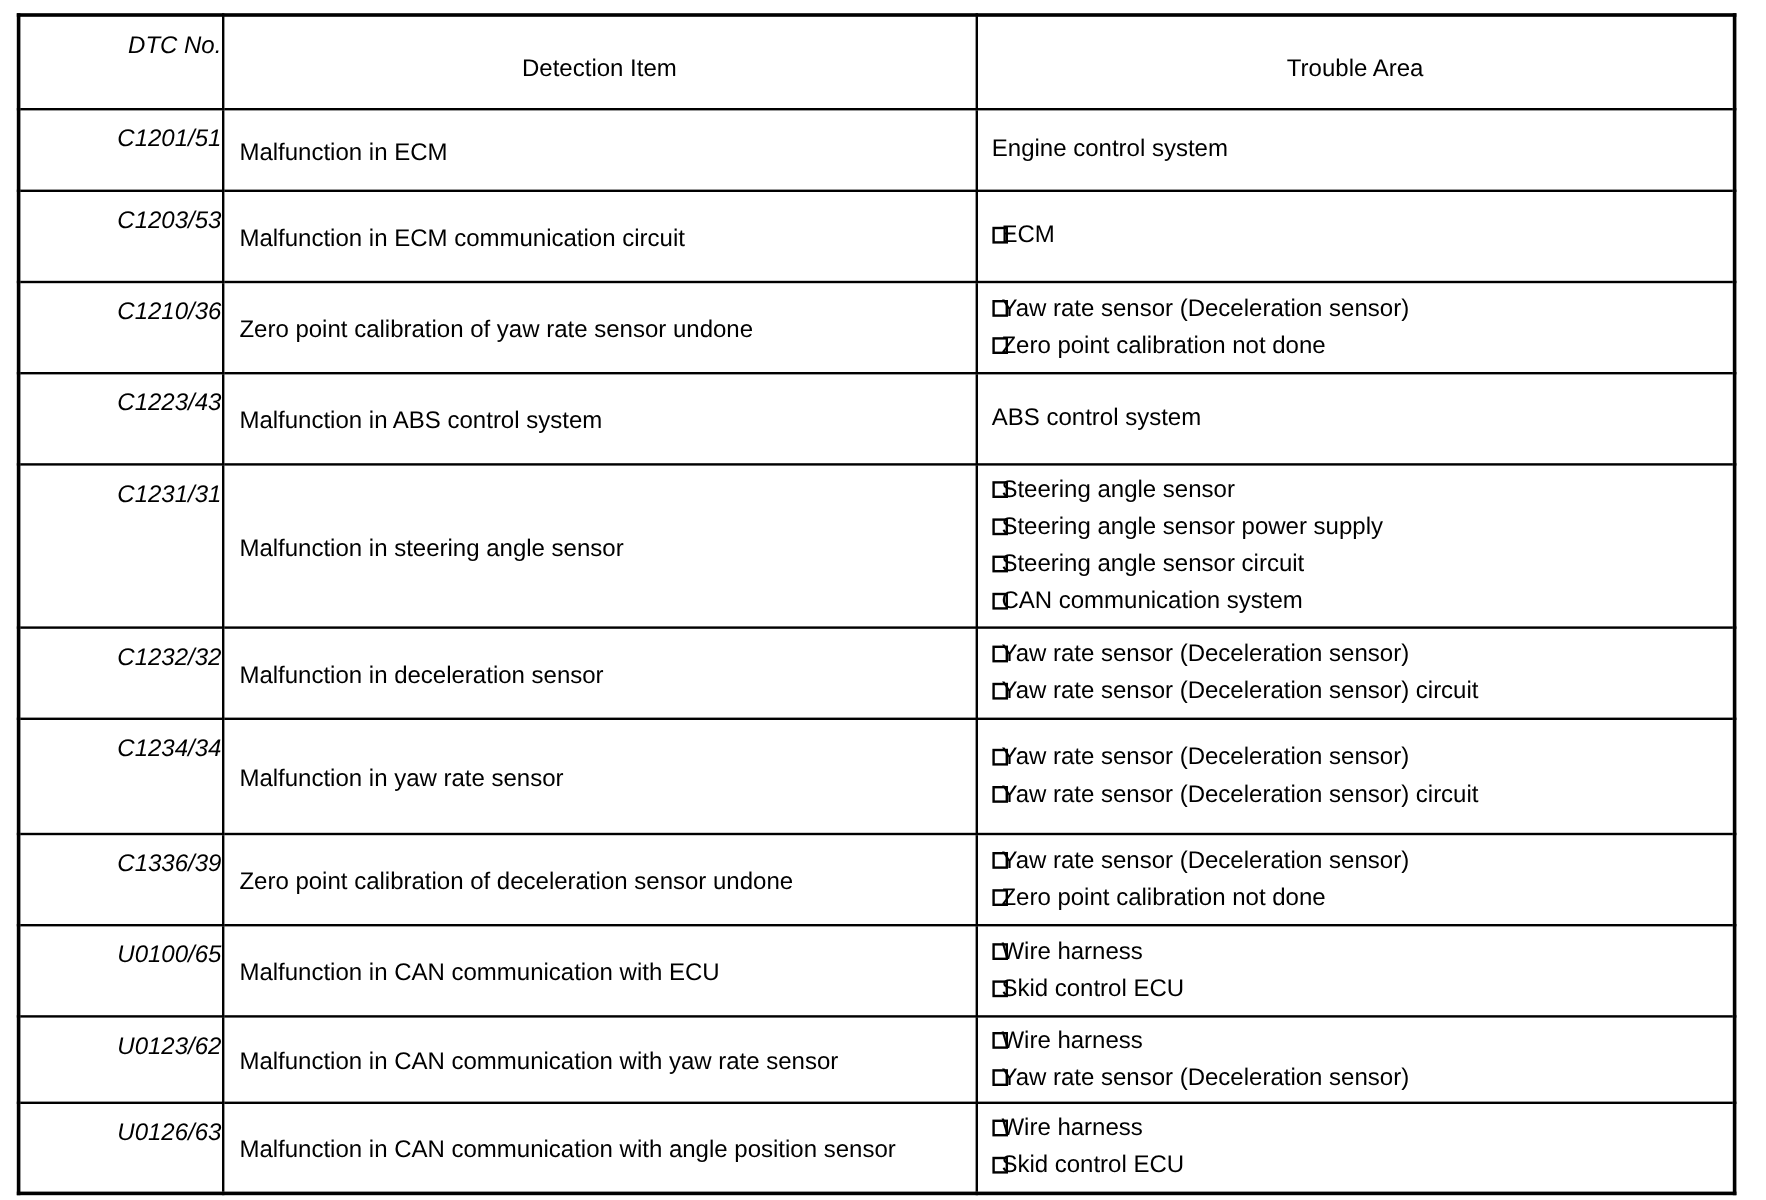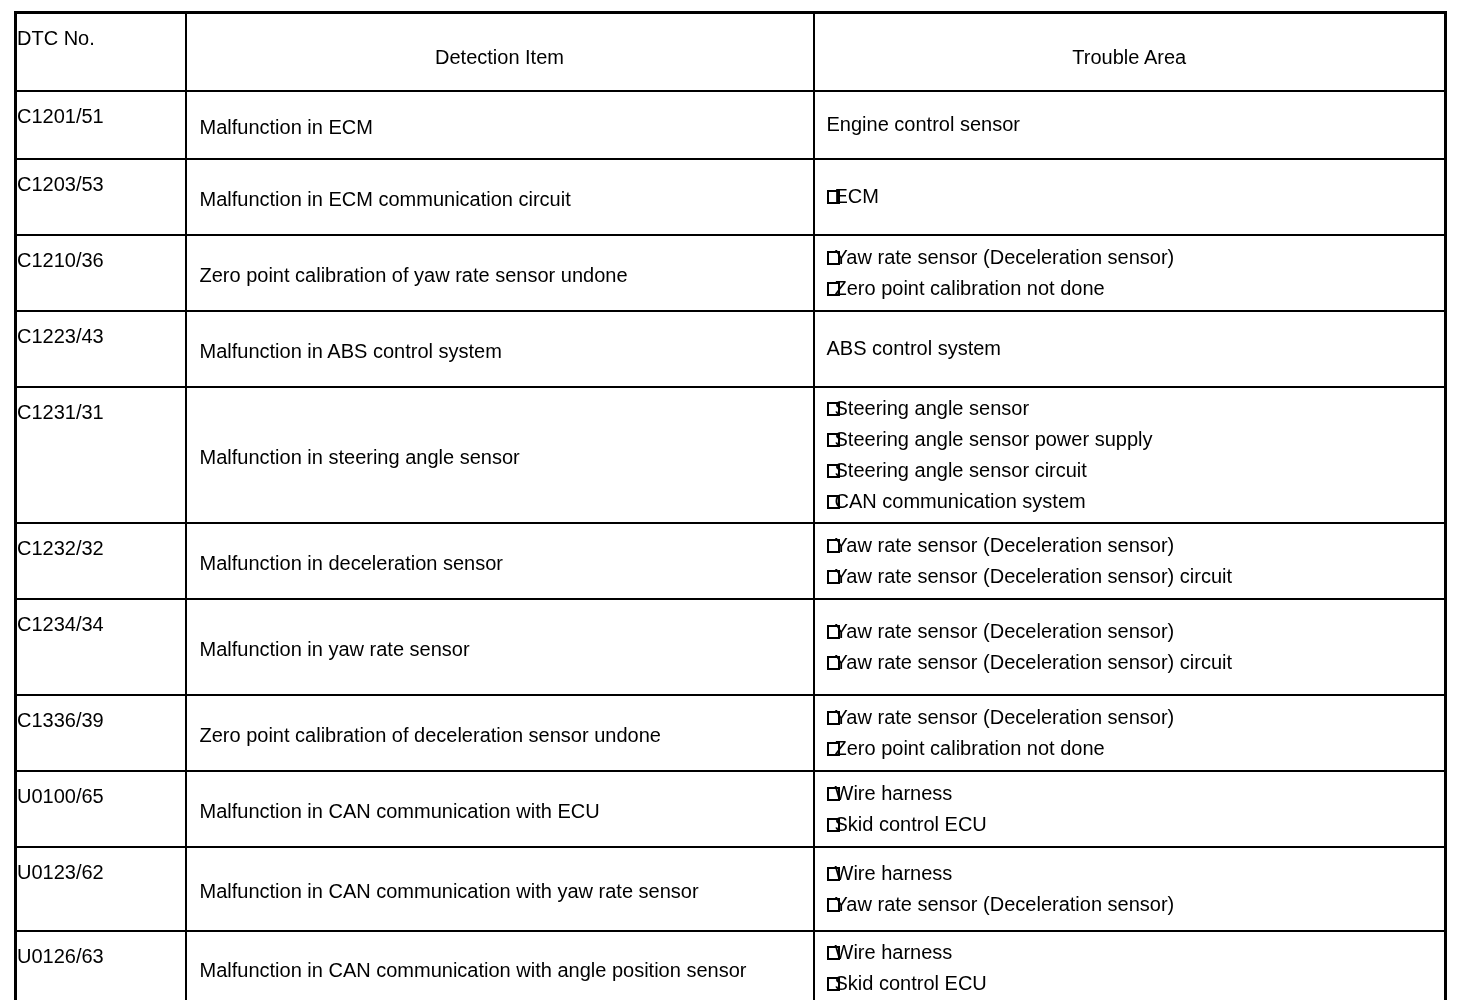--- a/index.html
+++ b/index.html
@@ -32,23 +32,24 @@
     padding: 0;
     overflow: hidden;
   }
   .dtc-table thead tr { height: 78px; }
   col.c-dtc { width: 170px; }
   col.c-det { width: 628px; }
   col.c-tro { width: 632px; }
 
   
   th.h-dtc, td.dtc {
-    text-align: left;
+    text-align: right;
     vertical-align: top;
     padding-top: 13px;
+    font-style: italic;
   }
   
   th.h-det, th.h-tro {
     text-align: center;
     vertical-align: top;
     padding-top: 32px;
   }
   td.det {
     vertical-align: middle;
     text-align: left;
@@ -90,21 +91,21 @@
         <th class="h-dtc">DTC No.</th>
         <th class="h-det">Detection Item</th>
         <th class="h-tro">Trouble Area</th>
       </tr>
     </thead>
     <tbody>
         <tr style="height: 68px;">
           <td class="dtc">C1201/51</td>
           <td class="det">Malfunction in ECM</td>
           <td class="tro">
-            <div class="tline"><span>Engine control sensor</span></div>
+            <div class="tline"><span>Engine control system</span></div>
           </td>
         </tr>
         <tr style="height: 76px; margin-top: 35px;">
           <td class="dtc">C1203/53</td>
           <td class="det">Malfunction in ECM communication circuit</td>
           <td class="tro">
             <div class="tline"><span class="bullet"></span><span>ECM</span></div>
           </td>
         </tr>
         <tr style="height: 76px;">
@@ -157,21 +158,21 @@
           </td>
         </tr>
         <tr style="height: 76px;">
           <td class="dtc">U0100/65</td>
           <td class="det">Malfunction in CAN communication with ECU</td>
           <td class="tro">
             <div class="tline"><span class="bullet"></span><span>Wire harness</span></div>
             <div class="tline"><span class="bullet"></span><span>Skid control ECU</span></div>
           </td>
         </tr>
-        <tr style="height: 84px; margin-top: 26px;">
+        <tr style="height: 72px; margin-top: 26px;">
           <td class="dtc">U0123/62</td>
           <td class="det">Malfunction in CAN communication with yaw rate sensor</td>
           <td class="tro">
             <div class="tline"><span class="bullet"></span><span>Wire harness</span></div>
             <div class="tline"><span class="bullet"></span><span>Yaw rate sensor (Deceleration sensor)</span></div>
           </td>
         </tr>
         <tr style="height: 76px;">
           <td class="dtc">U0126/63</td>
           <td class="det">Malfunction in CAN communication with angle position sensor</td>

